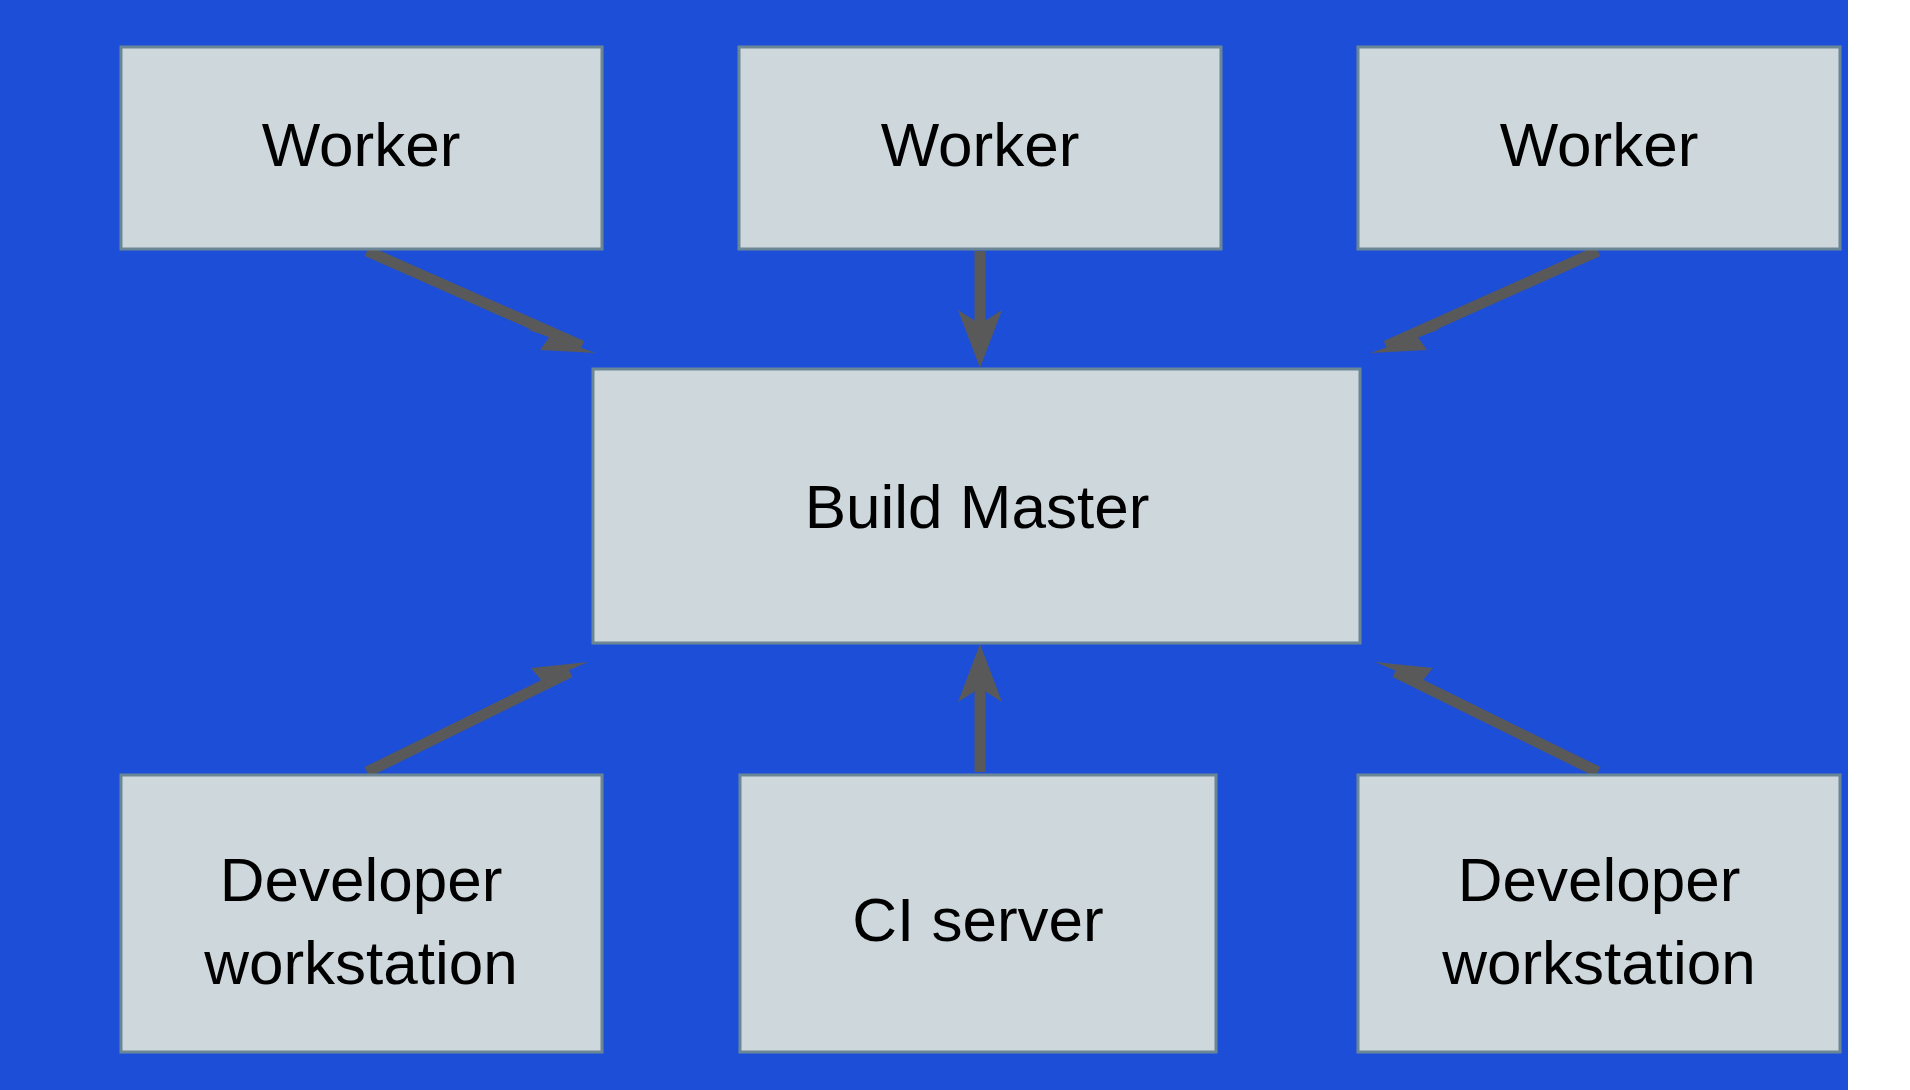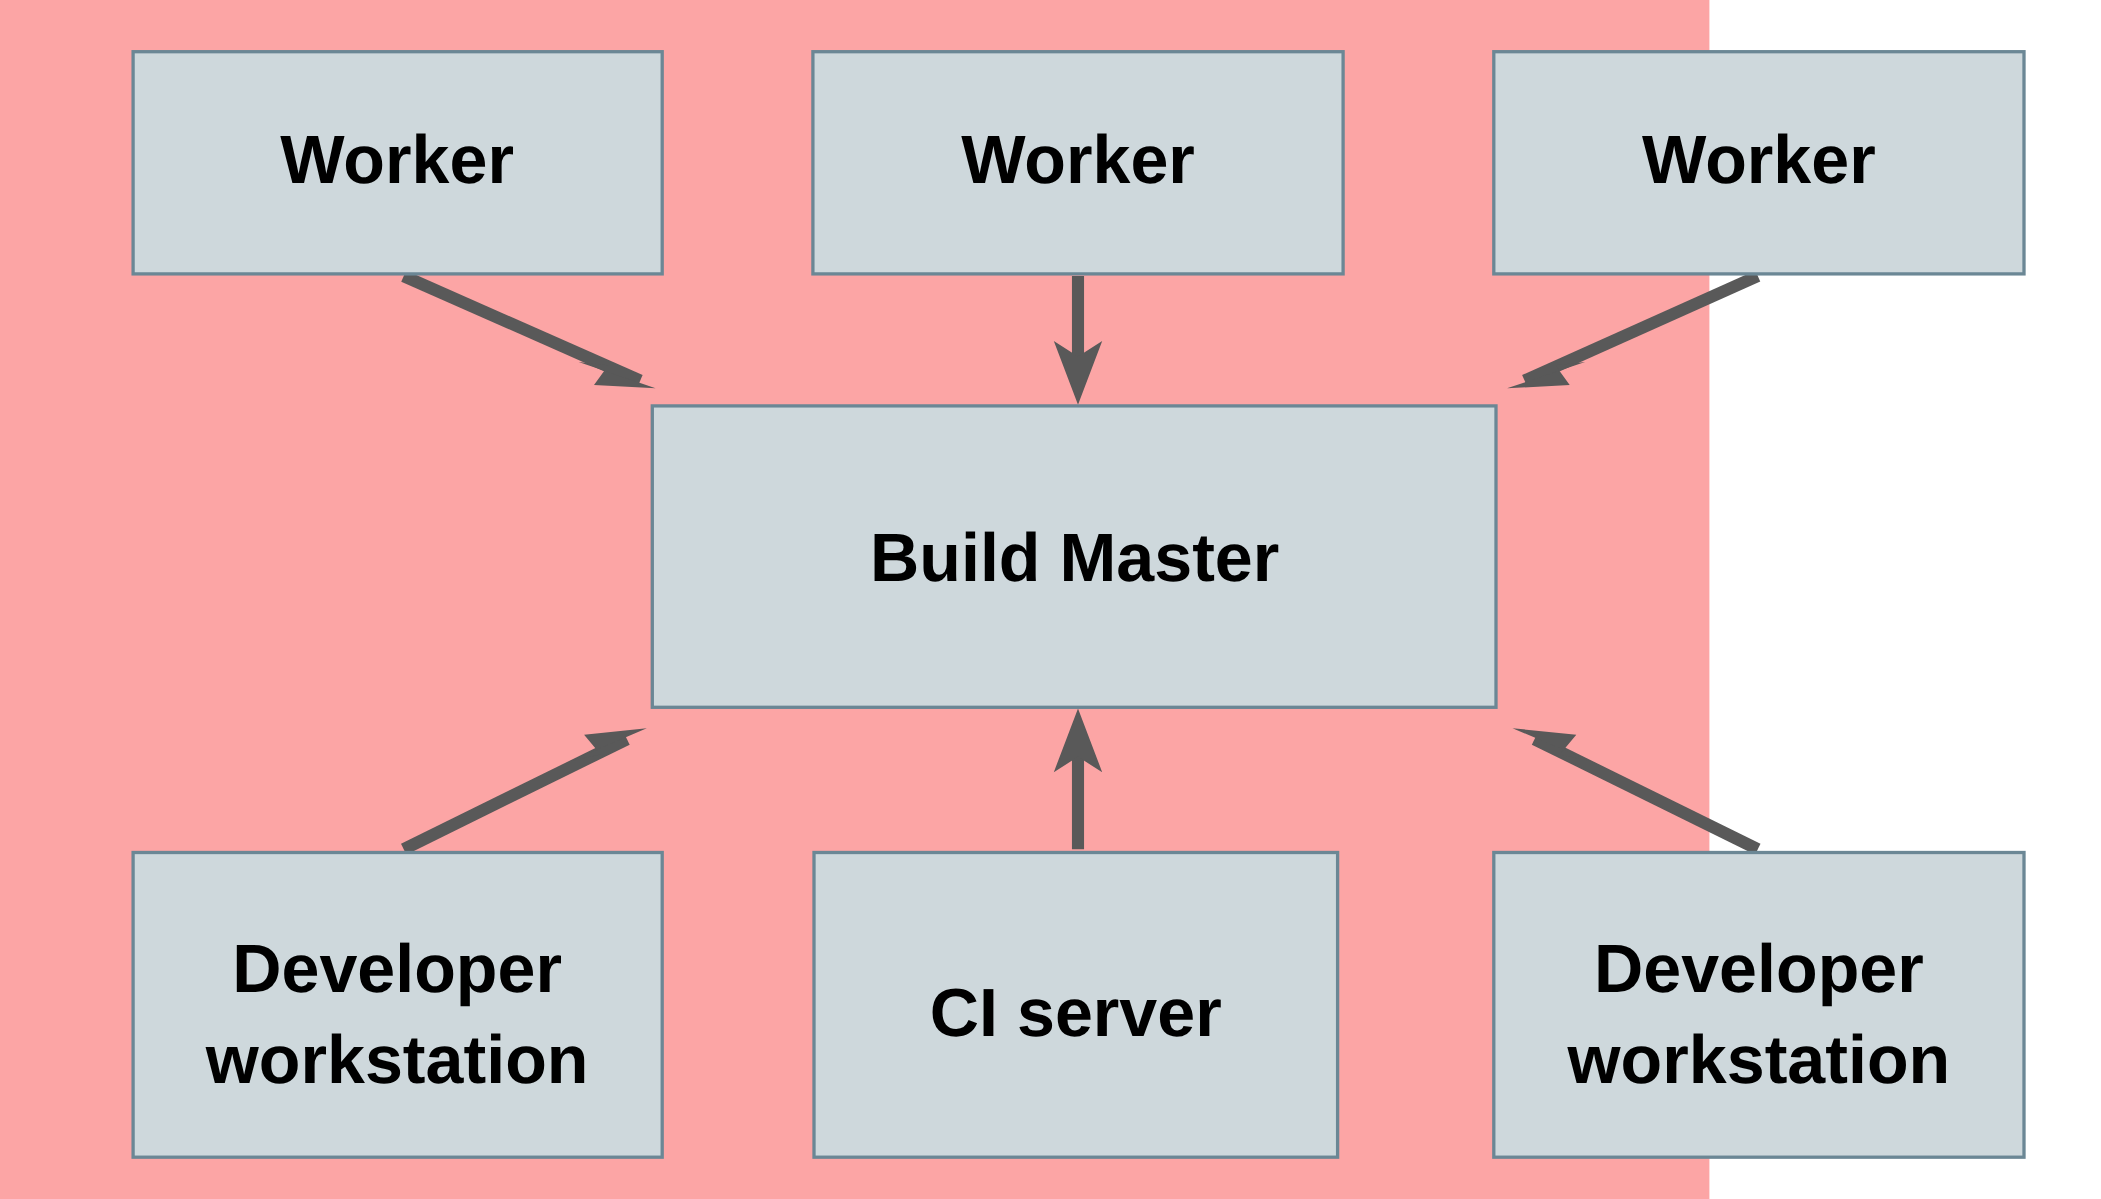--- a/index.html
+++ b/index.html
@@ -8,24 +8,23 @@
     background: #ffffff;
   }
   body {
     width: 1910px;
     height: 1090px;
     overflow: hidden;
     font-family: "Liberation Sans", sans-serif;
   }
   #diagram-root {
     position: relative;
-    width: 1554px;
+    width: 1848px;
     height: 1090px;
-    background: #fca5a5;
-    font-weight: bold;
+    background: #1d4ed8;
   }
   svg#diagram-svg {
     display: block;
     width: 1910px;
     height: 1090px;
   }
   .node-rect {
     fill: #ced8dc;
     stroke: #6b8795;
     stroke-width: 3;

